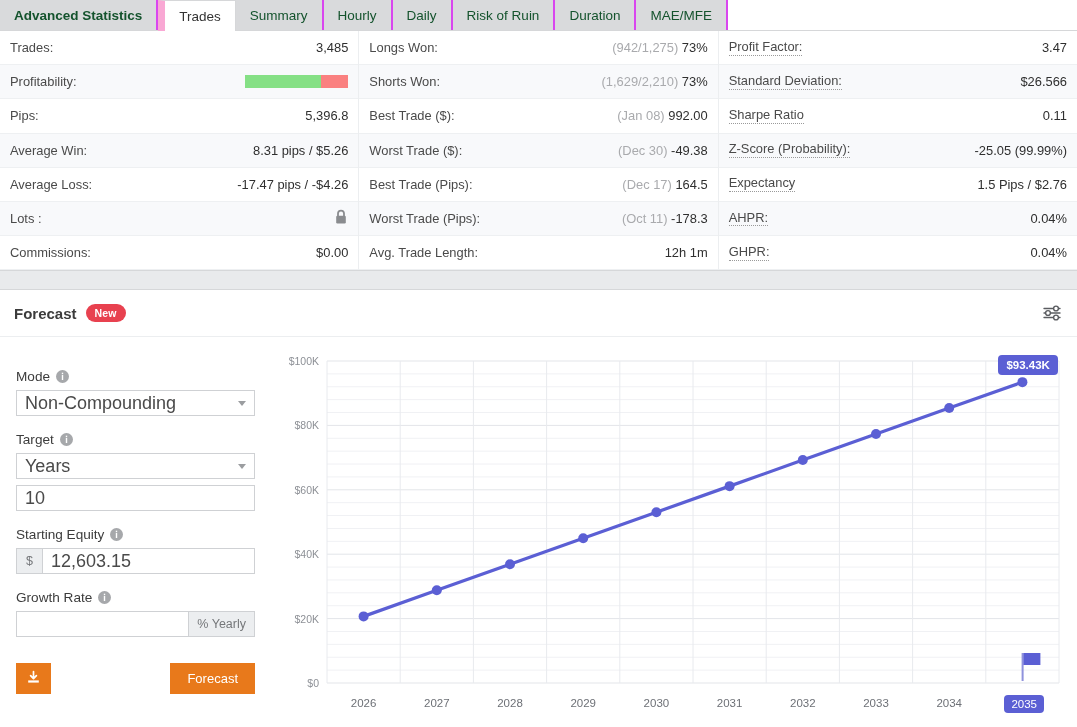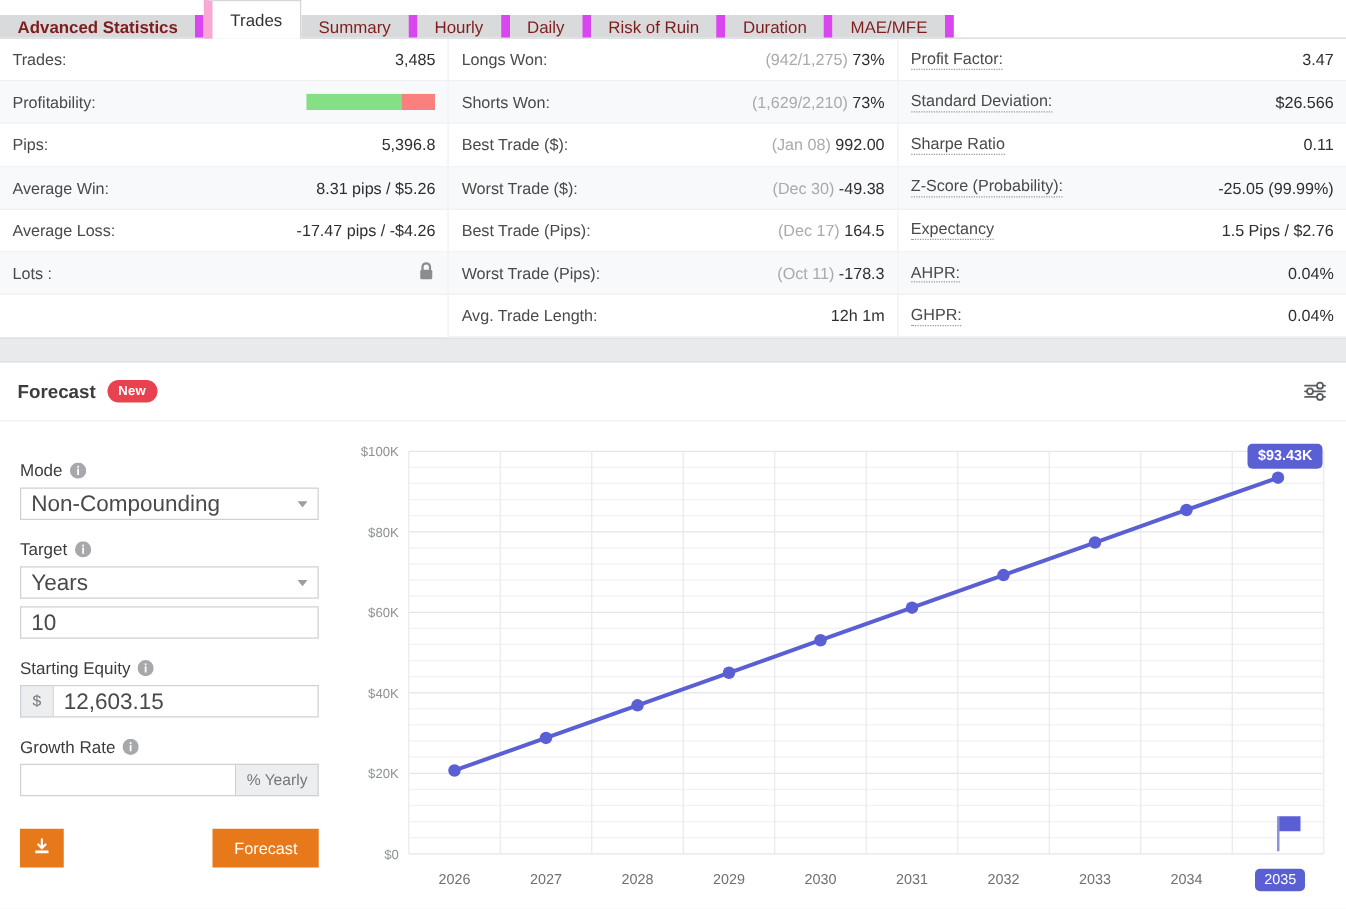--- a/index.html
+++ b/index.html
@@ -13,25 +13,25 @@
   .app { width: 1077px; height: 727px; position: relative; }
 
   
   .tabbar {
     height: 31px; background: #ffffff;
     display: flex; align-items: flex-end;
     border-bottom: 1px solid #d6d7d9;
     position: relative;
   }
   .tab {
-    height: 18px; padding: 0 14px;
+    height: 30px; padding: 0 14px;
     display: flex; align-items: center; justify-content: center;
-    font-size: 13.5px; color: #7f1d1d;
+    font-size: 13.5px; color: #14532d;
     background: #d9dadc;
-    border-right: 7px solid #d946ef;
+    border-right: 2px solid #d946ef;
     white-space: nowrap; cursor: pointer;
     position: relative;
   }
   .tab:first-child { font-weight: bold; }
   .tab.active {
     background: #ffffff; color: #333;
     border-right: 1px solid #d6d7d9;
     border-left: 7px solid #f9a8d4;
     border-top: 1px solid #d6d7d9;
     height: 31px; margin-bottom: -1px;
@@ -199,20 +199,24 @@
         <div class="srow even">
           <span class="slabel">Average Loss:</span>
           <span class="sval"><span>-17.47 pips / -$4.26</span></span>
         </div>
         <div class="srow odd">
           <span class="slabel">Lots :</span>
           <span class="lock-ico"><svg width="14" height="16" viewBox="0 0 14 16">
               <path d="M4 7 V4.6 a3 3 0 0 1 6 0 V7" stroke="#8a8c8f" stroke-width="1.8" fill="none"></path>
               <rect x="2.2" y="6.8" width="9.6" height="7.6" rx="1.2" fill="#8a8c8f"></rect>
             </svg></span>
+        </div>
+        <div class="srow even">
+          <span class="slabel">Commissions:</span>
+          <span class="sval"><span>$0.00</span></span>
         </div>
       </div>
     <div class="stats-col c2" id="col2">
         <div class="srow even">
           <span class="slabel">Longs Won:</span>
           <span class="sval"><span class="muted">(942/1,275)</span> <span>73%</span></span>
         </div>
         <div class="srow odd">
           <span class="slabel">Shorts Won:</span>
           <span class="sval"><span class="muted">(1,629/2,210)</span> <span>73%</span></span>

